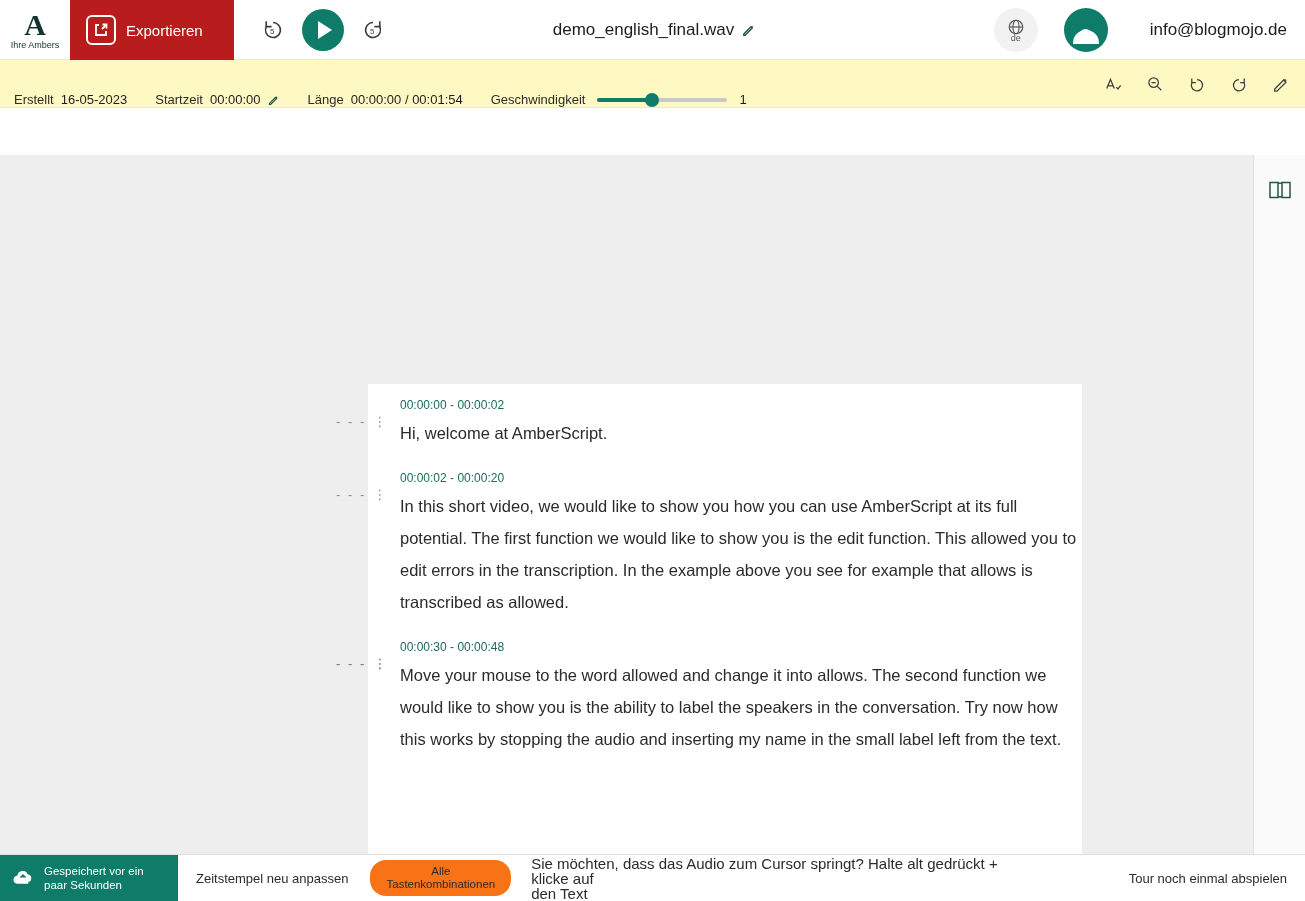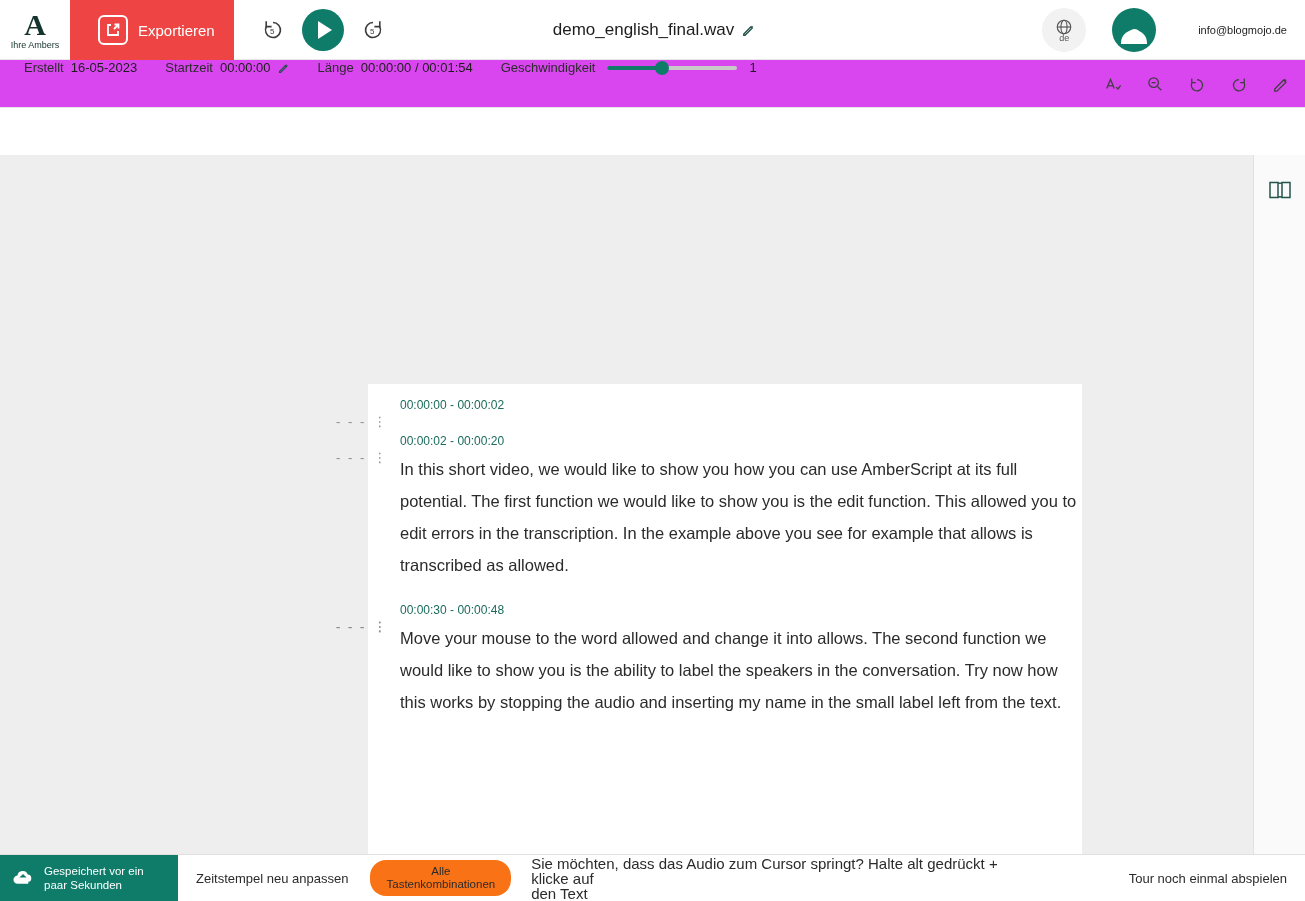--- a/index.html
+++ b/index.html
@@ -22,22 +22,22 @@
     align-items: center; justify-content: center; color: #0d3b33;
     flex: none;
   }
   .logo-a {
     font-size: 30px; font-weight: bold; line-height: 28px;
     font-family: "Liberation Serif", serif; color: #16342e;
   }
   .logo-sub { font-size: 9px; color: #16342e; margin-top: 1px; }
 
   .export-btn {
-    width: 164px; height: 60px; background: #ef4444;
-    display: flex; align-items: center; gap: 10px; padding-left: 28px;
+    width: 164px; height: 60px; background: #b91c1c;
+    display: flex; align-items: center; gap: 10px; padding-left: 16px;
     color: #fff; flex: none; cursor: pointer;
   }
   .export-ico {
     width: 30px; height: 30px; border: 2px solid #fff; border-radius: 6px;
     display: flex; align-items: center; justify-content: center;
   }
   .export-label { font-size: 15px; }
 
   .transport {
     display: flex; align-items: center; gap: 14px; padding-left: 24px;
@@ -83,27 +83,27 @@
   }
   .avatar .head {
     width: 13px; height: 13px; border-radius: 50%; background: #fff;
     margin-bottom: 1px; position: relative; top: -9px;
   }
   .avatar .body {
     width: 26px; height: 14px; border-radius: 13px 13px 0 0; background: #fff;
     position: absolute; bottom: 8px;
   }
   .avatar-wrap { position: relative; width: 44px; height: 44px; }
-  .user-email { font-size: 11px; color: #1d1d1d; padding-left: 16px; }
+  .user-email { font-size: 17px; color: #1d1d1d; padding-left: 16px; }
 
   
   .infobar {
     position: absolute; top: 60px; left: 0; width: 1305px; height: 48px;
-    background: #d946ef; border-bottom: 1px solid #e6e6e6;
-    display: flex; align-items: flex-start; padding-left: 24px; gap: 0;
+    background: #fef9c3; border-bottom: 1px solid #e6e6e6;
+    display: flex; align-items: flex-end; padding-left: 14px; gap: 0;
     font-size: 13px; color: #1d1d1d;
   }
   .info-group { display: flex; align-items: center; gap: 7px; margin-right: 28px; }
   .info-label { color: #2b2b2b; }
   .info-value { color: #1d1d1d; }
   .slider-wrap { display: flex; align-items: center; gap: 12px; }
   .slider {
     width: 130px; height: 4px; background: #c9c9c9; border-radius: 2px;
     position: relative; cursor: pointer;
   }
@@ -335,20 +335,21 @@
 
   <div class="editor-area">
     <div class="doc">
 
       <div class="seg">
         <div class="seg-handle">
           <span class="dashes">- - -</span>
           <span class="dots">⋮</span>
         </div>
         <div class="seg-time">00:00:00 - 00:00:02</div>
+        <div class="seg-text">Hi, welcome at AmberScript.</div>
       </div>
 
       <div class="seg">
         <div class="seg-handle">
           <span class="dashes">- - -</span>
           <span class="dots">⋮</span>
         </div>
         <div class="seg-time">00:00:02 - 00:00:20</div>
         <div class="seg-text">In this short video, we would like to show you how you can use AmberScript at its full potential. The first function we would like to show you is the edit function. This allowed you to edit errors in the transcription. In the example above you see for example that allows is transcribed as allowed.</div>
       </div>

